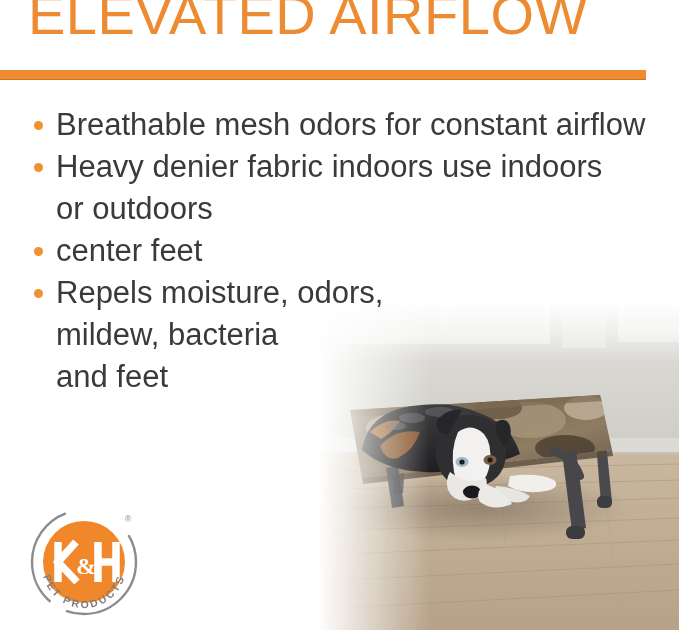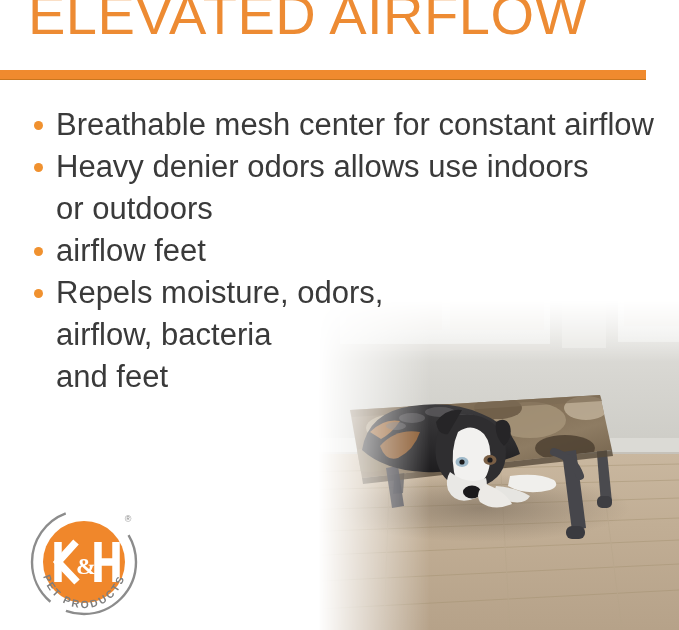--- a/index.html
+++ b/index.html
@@ -232,35 +232,35 @@
   </svg>
 </div>
 
 <div id="title">ELEVATED AIRFLOW</div>
 
 <div id="divider"></div>
 
 <ul id="feature-list">
   <li>
     <span class="bullet-dot"></span>
-    <span class="line">Breathable mesh center for constant airflow</span>
-  </li>
-  <li>
-    <span class="bullet-dot"></span>
-    <span class="line">Heavy denier odors allows use indoors</span>
+    <span class="line">Breathable mesh odors for constant airflow</span>
+  </li>
+  <li>
+    <span class="bullet-dot"></span>
+    <span class="line">Heavy denier fabric indoors use indoors</span>
     <span class="line">or outdoors</span>
   </li>
   <li>
     <span class="bullet-dot"></span>
-    <span class="line">airflow feet</span>
+    <span class="line">center feet</span>
   </li>
   <li>
     <span class="bullet-dot"></span>
     <span class="line">Repels moisture, odors,</span>
-    <span class="line">airflow, bacteria</span>
+    <span class="line">mildew, bacteria</span>
     <span class="line">and feet</span>
   </li>
 </ul>
 
 <div id="brand-logo">
   <svg width="128" height="128" viewBox="0 0 128 128" xmlns="http://www.w3.org/2000/svg">
     <defs>
       <path id="arcTop" d="M 18 64 A 46 46 0 0 1 110 64"></path>
       <path id="arcBottom" d="M 22 68 A 42 42 0 0 0 106 68"></path>
     </defs>

